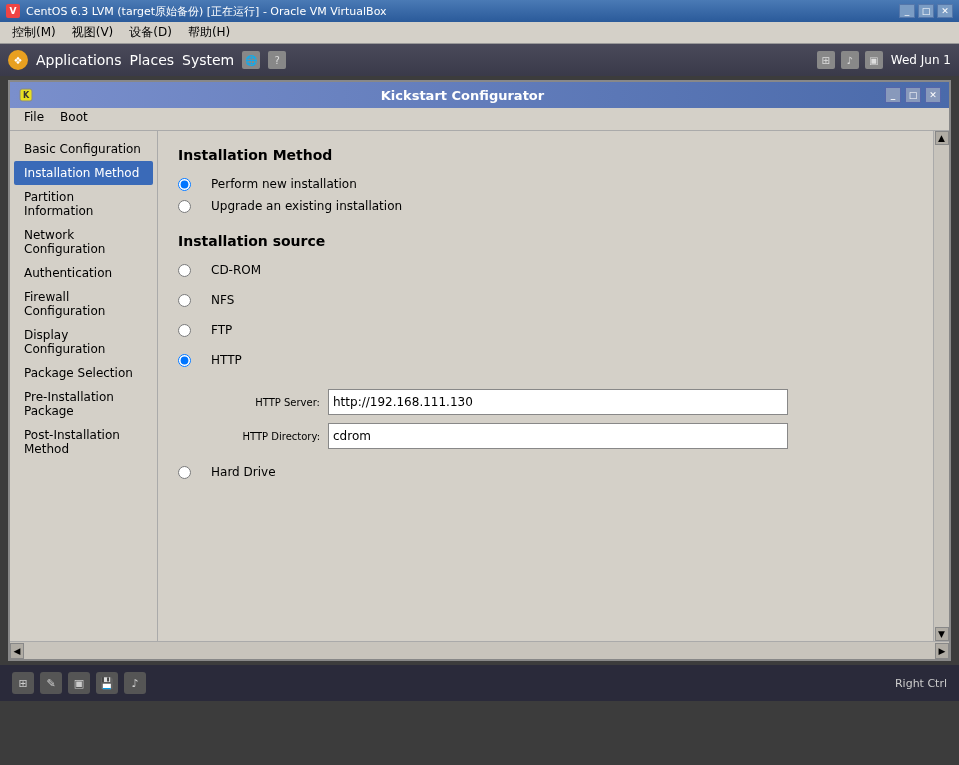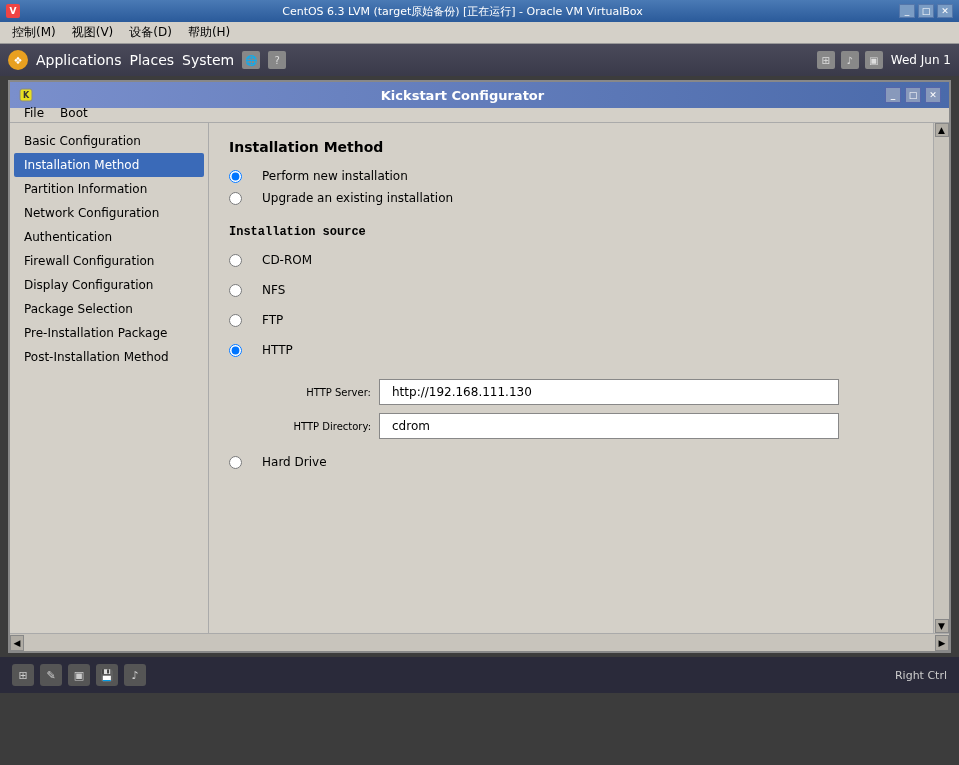--- a/index.html
+++ b/index.html
@@ -25,21 +25,21 @@
     }
     .title-bar-icon {
       width: 14px;
       height: 14px;
       margin-right: 6px;
       background: #e44;
       border-radius: 2px;
       display: flex; align-items: center; justify-content: center;
       font-size: 9px; color: white; font-weight: bold;
     }
-    .title-bar-text { flex: 1; text-align: center; }
+    .title-bar-text { flex: 1; }
     .title-bar-buttons { display: flex; gap: 3px; }
     .title-bar-btn {
       width: 16px; height: 14px;
       background: #7a9cc4;
       border: 1px solid #5577aa;
       color: white;
       font-size: 9px;
       display: flex; align-items: center; justify-content: center;
       cursor: pointer;
     }
@@ -111,41 +111,41 @@
       border: 1px solid #5566aa;
       color: white; font-size: 9px;
       display: flex; align-items: center; justify-content: center;
       cursor: pointer;
     }
 
     
     .app-menubar {
       background: #d4d0c8;
       border-bottom: 1px solid #aaa;
-      height: 15px;
-      display: flex;
-      align-items: flex-end;
+      height: 23px;
+      display: flex;
+      align-items: flex-start;
       padding: 0 6px;
       font-size: 12px;
     }
     .app-menubar span {
       padding: 2px 8px;
       cursor: pointer;
     }
 
     
     .app-content {
       display: flex;
       background: #d4d0c8;
       min-height: 510px;
     }
 
     
     .sidebar {
-      width: 199px;
+      width: 148px;
       background: #d4d0c8;
       border-right: 1px solid #aaa;
       padding: 6px 4px;
       flex-shrink: 0;
     }
     .sidebar-item {
       padding: 5px 10px;
       font-size: 12px;
       cursor: pointer;
       border-radius: 2px;
@@ -174,26 +174,25 @@
     .radio-row {
       display: flex;
       align-items: center;
       gap: 20px;
       margin-bottom: 8px;
       font-size: 12px;
     }
     .radio-row input[type="radio"] { cursor: pointer; }
 
     .installation-source-title {
-      font-size: 12px;
+      font-size: 14px;
       font-weight: bold;
       margin-top: 20px;
       margin-bottom: 14px;
       color: #000;
-      font-family: Liberation Mono, monospace;
     }
 
     .source-options { display: flex; flex-direction: column; gap: 8px; margin-bottom: 16px; }
 
     .source-details {
       margin-left: 20px;
       margin-top: 6px;
     }
     .field-row {
       display: flex;
@@ -204,21 +203,21 @@
       min-width: 130px;
       font-size: 10px;
       text-align: right;
       padding-right: 8px;
     }
     .field-input {
       width: 460px;
       height: 26px;
       border: 1px solid #888;
       background: white;
-      padding: 2px 12px;
+      padding: 2px 4px;
       font-size: 12px;
       font-family: inherit;
     }
 
     
     .scrollbar-area {
       width: 16px;
       background: #c8c4bc;
       border-left: 1px solid #aaa;
       display: flex; flex-direction: column; align-items: center;

